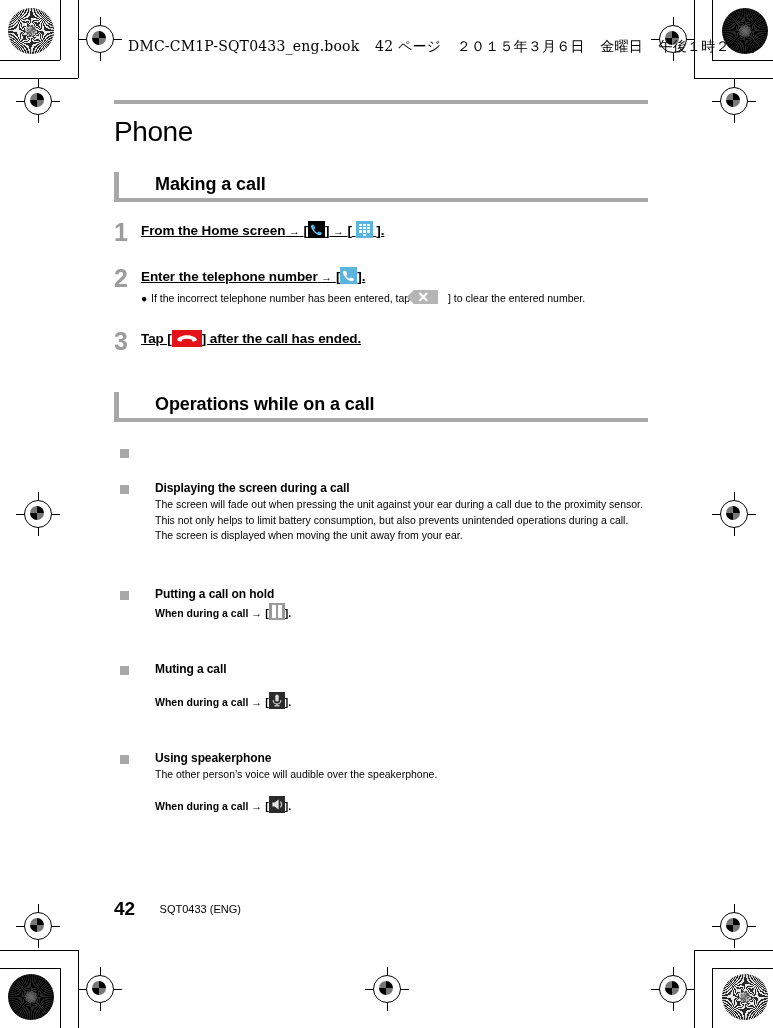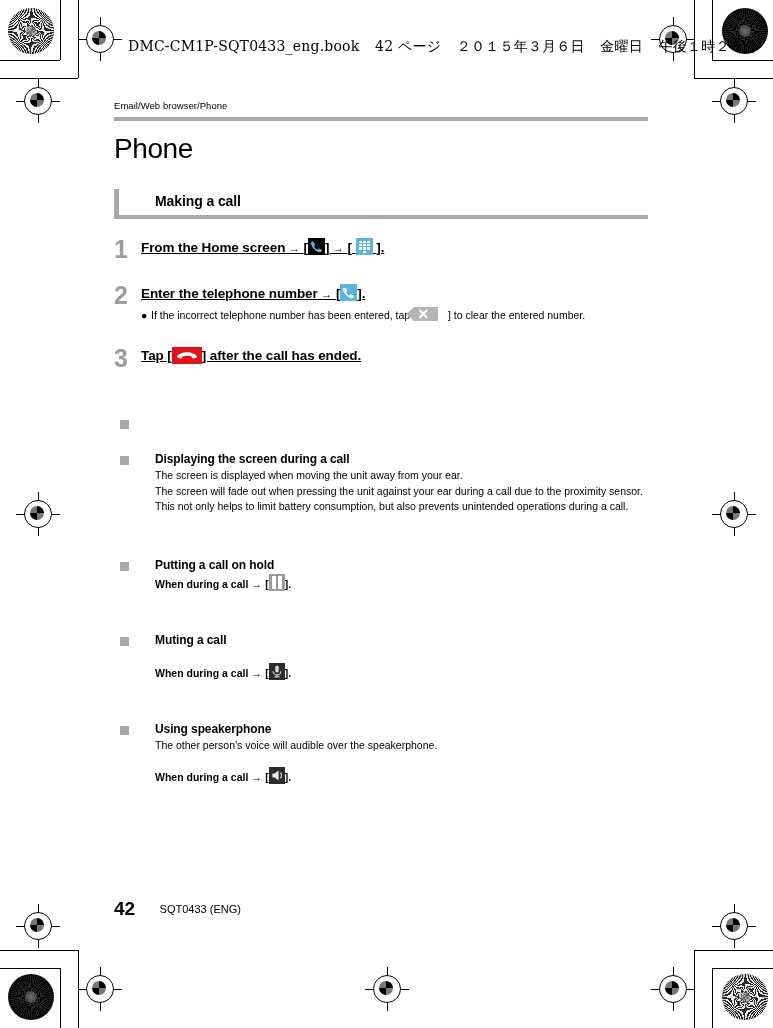--- a/index.html
+++ b/index.html
@@ -116,21 +116,21 @@
   
   .section-head {
     position: relative;
     margin-bottom: 16px;
   }
   .section-head .bar-left {
     position: absolute; left: 0; top: 0;
     width: 5px; height: 27px; background: #a8a8a8;
   }
   .section-head .title {
-    font-size: 14px;
+    font-size: 18px;
     font-weight: bold;
     padding-left: 41px;
     line-height: 24px;
     letter-spacing: -0.1px;
   }
   .section-head .bar-bottom {
     height: 4px; background: #a8a8a8; width: 534px;
     margin-top: 2px;
   }
 
@@ -370,21 +370,20 @@
 <div class="book-slug">
   <span class="seg">DMC-CM1P-SQT0433_eng.book</span>
   <span class="seg">42 ページ</span>
   <span class="seg">２０１５年３月６日</span>
   <span class="seg">金曜日</span>
   <span class="seg">午後１時２５分</span>
 </div>
 
 <div class="content">
 
-  <div class="breadcrumb">Email/Web browser/Phone</div>
   <div class="rule-top"></div>
 
   <h1 class="page-title">Phone</h1>
 
   <div class="section-head">
     <div class="bar-left"></div>
     <div class="title">Making a call</div>
     <div class="bar-bottom"></div>
   </div>
 
@@ -458,34 +457,39 @@
           <svg width="30" height="17" viewBox="0 0 30 17">
             <path d="M15 5.2c-4.6 0-8.4 1.9-9.6 3.6-.6.8-.2 1.6.6 1.9l2.4.8c.7.2 1.4-.1 1.6-.8l.4-1.3c1.4-.5 3-.7 4.6-.7s3.2.2 4.6.7l.4 1.3c.2.7.9 1 1.6.8l2.4-.8c.8-.3 1.2-1.1.6-1.9C23.4 7.1 19.6 5.2 15 5.2z" fill="#ffffff"></path>
           </svg>
         </span><span>] after the call has ended.</span>
       </div>
     </div>
   </div>
 
   <div style="height:34px;"></div>
 
+  <div class="section-head">
+    <div class="bar-left"></div>
+    <div class="title">Operations while on a call</div>
+    <div class="bar-bottom"></div>
+  </div>
 
   <div style="height:7px;"></div>
 
   <div class="topic">
     <div class="sq"></div>
   </div>
 
   <div style="height:18px;"></div>
 
   <div class="topic">
     <div class="sq"></div>
     <div class="topic-title">Displaying the screen during a call</div>
+    <div class="topic-para">The screen will fade out when pressing the unit against your ear during a call due to the proximity sensor. This not only helps to limit battery consumption, but also prevents unintended operations during a call.</div>
     <div class="topic-para">The screen is displayed when moving the unit away from your ear.</div>
-    <div class="topic-para">The screen will fade out when pressing the unit against your ear during a call due to the proximity sensor. This not only helps to limit battery consumption, but also prevents unintended operations during a call.</div>
   </div>
 
   <div style="height:26px;"></div>
 
   <div class="topic">
     <div class="sq"></div>
     <div class="topic-title">Putting a call on hold</div>
     <div class="topic-line-bold">
       <span>When during a call</span>
       <span class="arrow">→</span>

